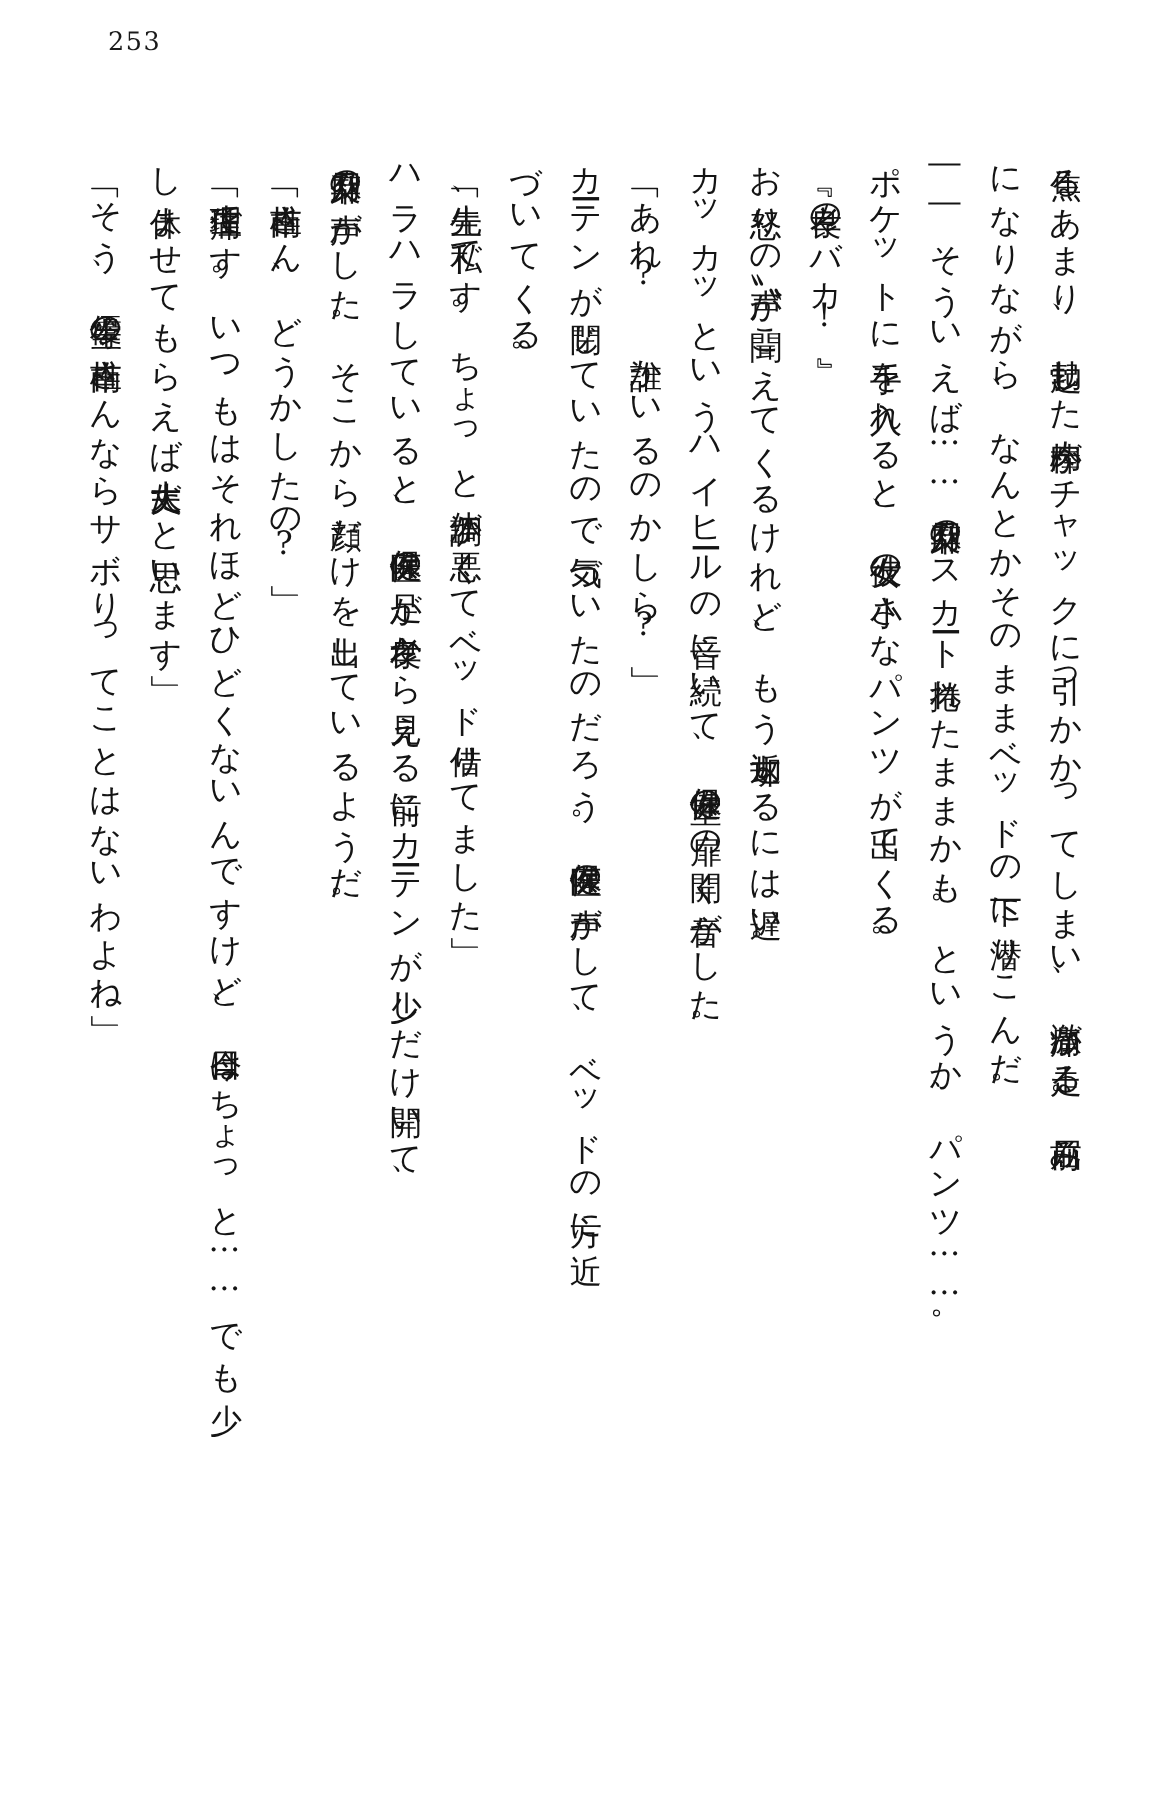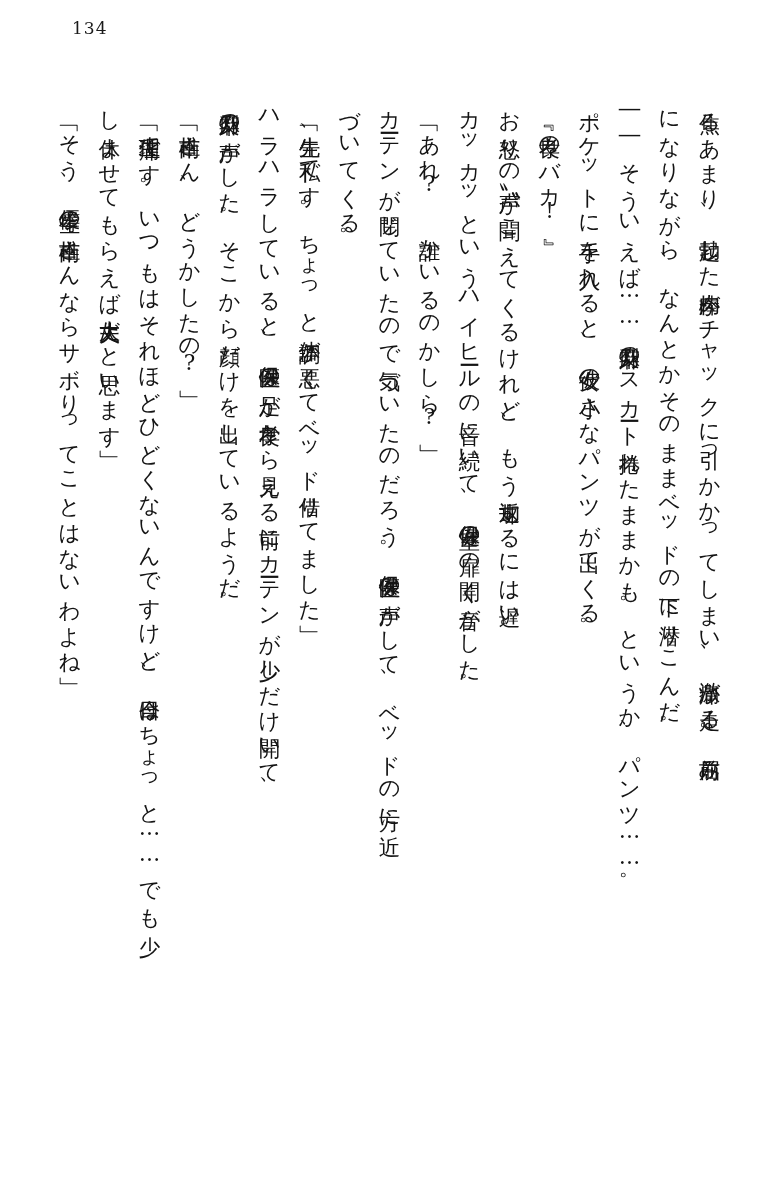--- a/index.html
+++ b/index.html
@@ -68,21 +68,21 @@
 
   .col.indent {
     padding-top: 22px;
   }
 </style>
 </head>
 <body>
 
 <div class="page">
 
-  <div class="page-number">134</div>
+  <div class="page-number">253</div>
 
   <div class="body-text" id="body-text">
       <div class="col">焦るあまり、勃起した肉棒がチャックに引っかかってしまい、激痛が走る。前屈み</div>
       <div class="col">になりながら、なんとかそのままベッドの下に潜りこんだ。</div>
       <div class="col">――そういえば……麻梨乃のスカート捲れたままかも。というか、パンツ……。</div>
       <div class="col">ポケットに手を入れると、彼女の小さなパンツが出てくる。</div>
       <div class="col indent">『良孝のバカ!』</div>
       <div class="col">お怒りの〝声〟が聞こえてくるけれど、もう返却するには遅い。</div>
       <div class="col">カッカッというハイヒールの音に続いて、保健室の扉の開く音がした。</div>
       <div class="col indent">「あれ? 誰かいるのかしら?」</div>

